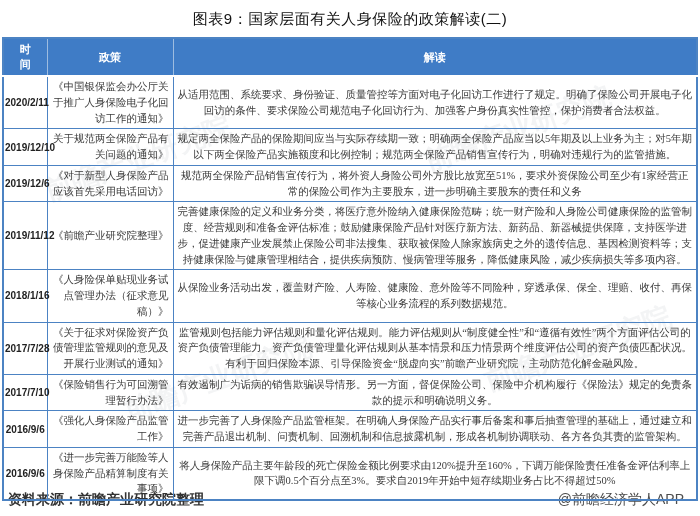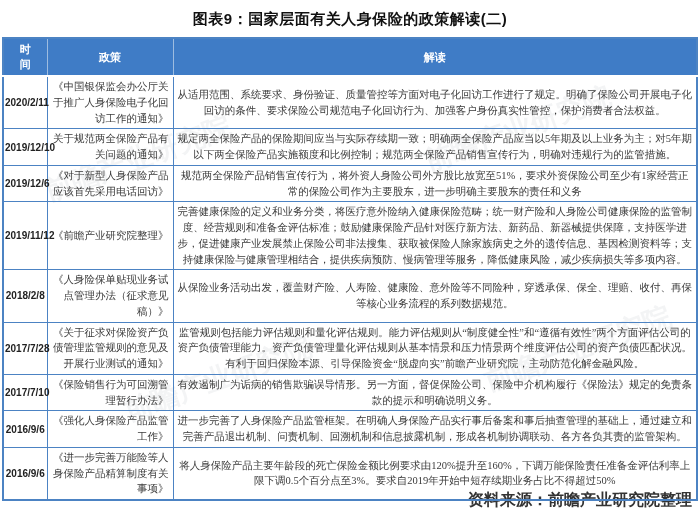--- a/index.html
+++ b/index.html
@@ -7,21 +7,21 @@
     --border:#4C83C3;
     --text:#3a3a3a;
   }
   *{box-sizing:border-box;}
   html,body{margin:0;padding:0;}
   body{
     width:700px;height:516px;position:relative;background:#ffffff;
     font-family:"Liberation Sans",sans-serif;overflow:hidden;
   }
   .title{
-    text-align:center;font-size:15px;font-weight:bold;color:#111111;
+    text-align:center;font-size:15px;font-weight:normal;color:#111111;
     padding:10px 0 8px 0;letter-spacing:0.5px;
     font-family:"Liberation Sans",sans-serif;
   }
   table.policy-table{
     width:696px;margin:0 2px;border-collapse:collapse;table-layout:fixed;
     border:2px solid var(--border);
     font-family:"Liberation Serif",serif;
   }
   col.c-date{width:44px;}
   col.c-policy{width:126px;}
@@ -38,23 +38,23 @@
     font-size:10.5px;color:var(--text);line-height:1.5;
     padding:2px 4px;vertical-align:middle;
   }
   td.cell-date{
     text-align:center;font-weight:bold;color:#222;padding:2px 1px;
     font-family:"Liberation Sans",sans-serif;font-size:10px;
   }
   td.cell-policy{text-align:right;}
   td.cell-interpretation{text-align:center;border-radius:14px;}
   .footer{
-    position:absolute;left:0;right:0;bottom:6px;height:20px;
-    display:flex;justify-content:flex-end;align-items:center;
-    padding:0 8px;font-size:16px;
+    position:absolute;left:0;right:8px;bottom:6px;height:20px;
+    display:flex;justify-content:space-between;align-items:center;
+    padding:0 8px;font-size:14px;
   }
   .footer .source{color:#333333;font-weight:bold;}
   .footer .credit{color:#4d4d4d;}
   .watermark{
     position:absolute;color:rgba(140,150,160,0.10);font-size:28px;font-weight:bold;
     transform:rotate(-20deg);pointer-events:none;white-space:nowrap;z-index:0;
     font-family:"Liberation Sans",sans-serif;
   }
   .table-wrap{position:relative;z-index:1;}
 </style>
@@ -97,21 +97,21 @@
           <td class="cell-date">2019/12/6</td>
           <td class="cell-policy">《对于新型人身保险产品应该首先采用电话回访》</td>
           <td class="cell-interpretation">规范两全保险产品销售宣传行为，将外资人身险公司外方股比放宽至51%，要求外资保险公司至少有1家经营正常的保险公司作为主要股东，进一步明确主要股东的责任和义务</td>
         </tr>
         <tr>
           <td class="cell-date">2019/11/12</td>
           <td class="cell-policy">《前瞻产业研究院整理》</td>
           <td class="cell-interpretation">完善健康保险的定义和业务分类，将医疗意外险纳入健康保险范畴；统一财产险和人身险公司健康保险的监管制度、经营规则和准备金评估标准；鼓励健康保险产品针对医疗新方法、新药品、新器械提供保障，支持医学进步，促进健康产业发展禁止保险公司非法搜集、获取被保险人除家族病史之外的遗传信息、基因检测资料等；支持健康保险与健康管理相结合，提供疾病预防、慢病管理等服务，降低健康风险，减少疾病损失等多项内容。</td>
         </tr>
         <tr>
-          <td class="cell-date">2018/2/8</td>
+          <td class="cell-date">2018/1/16</td>
           <td class="cell-policy">《人身险保单贴现业务试点管理办法（征求意见稿）》</td>
           <td class="cell-interpretation">从保险业务活动出发，覆盖财产险、人寿险、健康险、意外险等不同险种，穿透承保、保全、理赔、收付、再保等核心业务流程的系列数据规范。</td>
         </tr>
         <tr>
           <td class="cell-date">2017/7/28</td>
           <td class="cell-policy">《关于征求对保险资产负债管理监管规则的意见及开展行业测试的通知》</td>
           <td class="cell-interpretation">监管规则包括能力评估规则和量化评估规则。能力评估规则从“制度健全性”和“遵循有效性”两个方面评估公司的资产负债管理能力。资产负债管理量化评估规则从基本情景和压力情景两个维度评估公司的资产负债匹配状况。有利于回归保险本源、引导保险资金“脱虚向实”前瞻产业研究院，主动防范化解金融风险。</td>
         </tr>
         <tr>
           <td class="cell-date">2017/7/10</td>
@@ -127,13 +127,14 @@
           <td class="cell-date">2016/9/6</td>
           <td class="cell-policy">《进一步完善万能险等人身保险产品精算制度有关事项》</td>
           <td class="cell-interpretation">将人身保险产品主要年龄段的死亡保险金额比例要求由120%提升至160%，下调万能保险责任准备金评估利率上限下调0.5个百分点至3%。要求自2019年开始中短存续期业务占比不得超过50%</td>
         </tr>
       </tbody>
   </table>
 </div>
 
 <div class="footer">
   <span class="source">资料来源：前瞻产业研究院整理</span>
+  <span class="credit">@前瞻经济学人APP</span>
 </div>
 
 </body></html>

